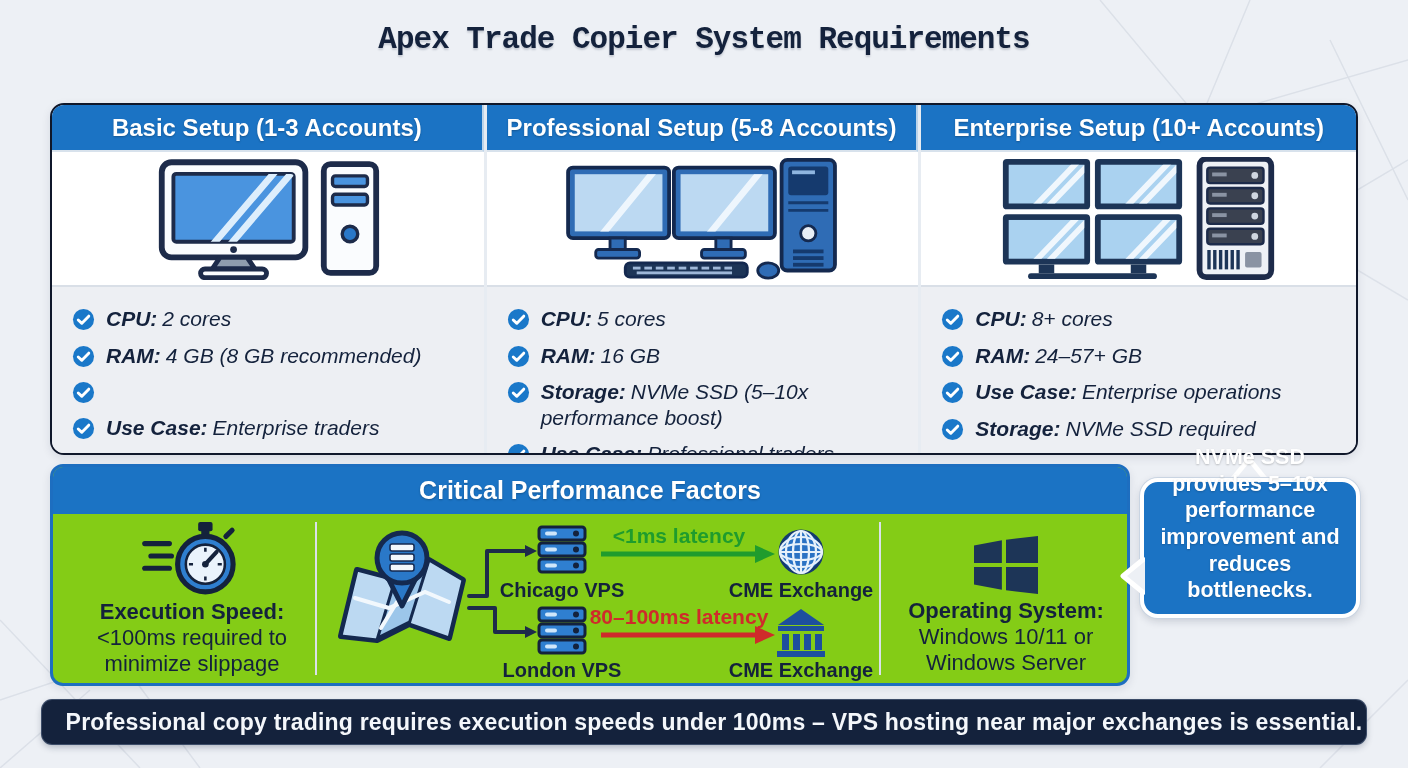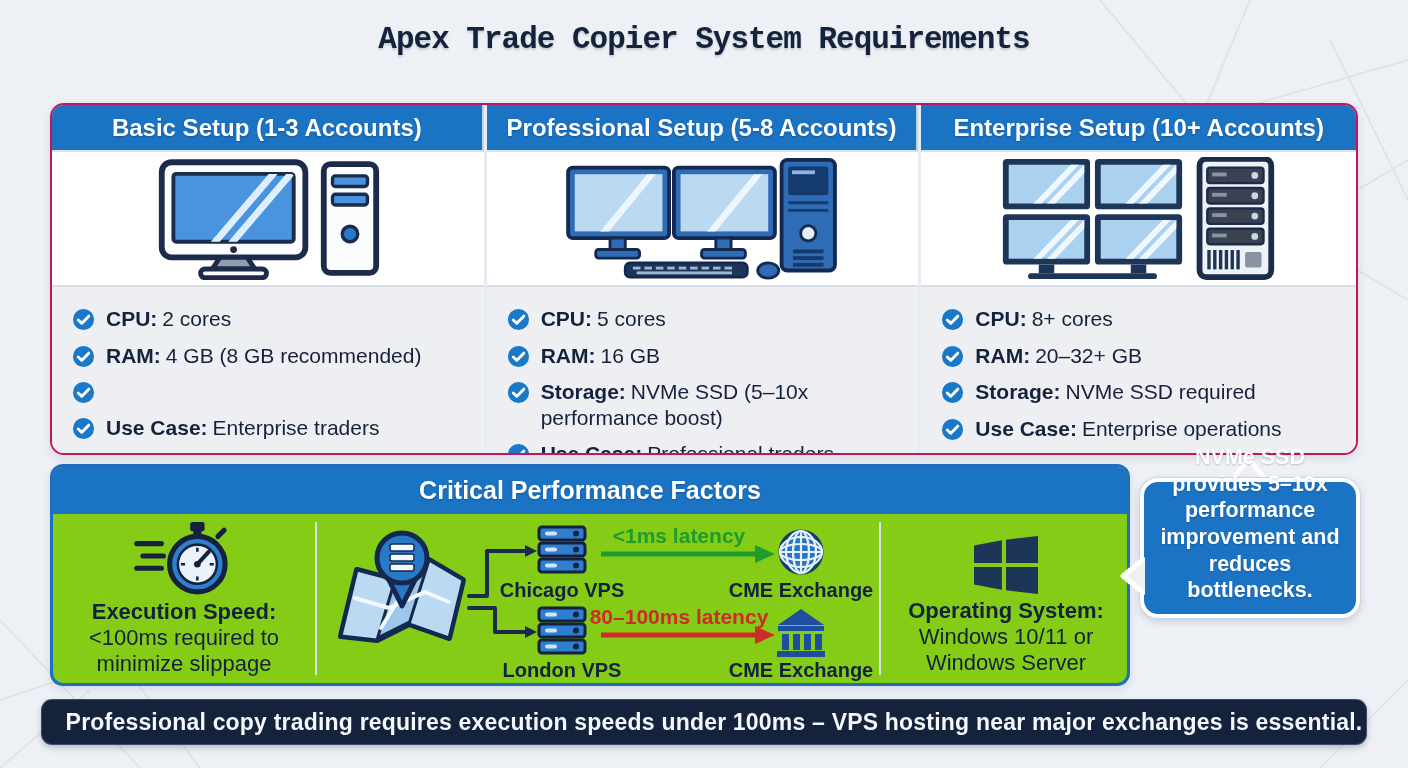--- a/index.html
+++ b/index.html
@@ -16,40 +16,41 @@
     text-align: center; font-size: 31px; font-weight: bold;
     color: #14223c; letter-spacing: -1px;
     text-shadow: 0 2px 2px rgba(20,34,60,0.18);
     font-family: Liberation Mono, monospace;
   }
 
   
   .setup-table {
     position: absolute; left: 50px; top: 103px; width: 1308px; height: 352px;
     display: grid; grid-template-columns: 1fr 1fr 1fr;
-    background: #ffffff; border: 2px solid #be185d; border-radius: 14px;
+    background: #ffffff; border: 2px solid #0f172a; border-radius: 14px;
     box-shadow: 0 3px 10px rgba(20,34,60,0.10);
     overflow: hidden;
   }
   .col { display: grid; grid-template-rows: 47px 133px 1fr; }
   .col:not(:last-child) { border-right: 3px solid #e7ecf2; }
   .col-header {
     background: #1b73c4; color: #ffffff;
     display: flex; align-items: center; justify-content: center;
     font-size: 24px; font-weight: bold;
     border-bottom: 2px solid #d8e2ec;
     text-shadow: 0 1px 2px rgba(0,0,0,0.25);
   }
   .col:not(:last-child) .col-header { border-right: 2px solid #bcd4ea; }
   .col-illo {
     background: #ffffff; display: flex; align-items: center; justify-content: center;
   }
   .col-specs {
     background: #edeff3; border-top: 2px solid #d9dfe7;
     padding: 19px 16px 0 20px;
+    font-style: italic;
   }
   .spec { display: flex; gap: 11px; margin-bottom: 11px; }
   .spec-text { font-size: 21px; line-height: 1.22; color: #14223c; }
   .spec-text b { margin-right: 5px; }
   .check-icon { flex: 0 0 23px; width: 23px; height: 23px; margin-top: 2px; }
 
   
   .perf-box {
     position: absolute; left: 50px; top: 464px; width: 1080px; height: 222px;
     background: #84cc16; border: 3px solid #1d6ec0; border-radius: 13px;
@@ -59,21 +60,21 @@
     height: 47px; background: #1b73c4; color: #fff;
     display: flex; align-items: center; justify-content: center;
     font-size: 25px; font-weight: bold; text-shadow: 0 1px 2px rgba(0,0,0,0.25);
   }
   .perf-content { position: relative; height: 169px; }
   .v-divider { position: absolute; top: 8px; bottom: 8px; width: 2px; background: #dbe1e9; }
   .v-divider.d1 { left: 262px; }
   .v-divider.d2 { left: 826px; }
 
   .perf-sec { position: absolute; top: 0; height: 169px; text-align: center; }
-  .perf-sec.exec { left: 0; width: 262px; padding-top: 7px; }
+  .perf-sec.exec { left: 8px; width: 262px; padding-top: 7px; }
   .perf-sec.os   { left: 828px; width: 250px; padding-top: 22px; }
   .sec-icon { display: block; margin: 0 auto; }
   .sec-label { font-size: 22px; font-weight: bold; margin-top: 4px; }
   .sec-text  { font-size: 22px; line-height: 1.18; margin: 0 auto; width: 215px; }
 
   .latency-svg { position: absolute; left: 264px; top: 0; }
   .latency-svg text { font-family: "Liberation Sans", sans-serif; }
 
   
   .callout {
@@ -330,35 +331,35 @@
               <circle cx="12" cy="12" r="11" fill="#1a78c9"></circle>
               <path d="M6.5,12.5 L10.3,16 L17.5,8.5" stroke="#fff" stroke-width="3" fill="none" stroke-linecap="round" stroke-linejoin="round"></path>
             </svg>
           <div class="spec-text"><b>CPU:</b><span>8+ cores</span></div>
         </div>
         <div class="spec">
           <svg class="check-icon" viewBox="0 0 24 24">
               <circle cx="12" cy="12" r="11" fill="#1a78c9"></circle>
               <path d="M6.5,12.5 L10.3,16 L17.5,8.5" stroke="#fff" stroke-width="3" fill="none" stroke-linecap="round" stroke-linejoin="round"></path>
             </svg>
-          <div class="spec-text"><b>RAM:</b><span>20–32+ GB</span></div>
+          <div class="spec-text"><b>RAM:</b><span>24–57+ GB</span></div>
+        </div>
+        <div class="spec">
+          <svg class="check-icon" viewBox="0 0 24 24">
+              <circle cx="12" cy="12" r="11" fill="#1a78c9"></circle>
+              <path d="M6.5,12.5 L10.3,16 L17.5,8.5" stroke="#fff" stroke-width="3" fill="none" stroke-linecap="round" stroke-linejoin="round"></path>
+            </svg>
+          <div class="spec-text"><b>Use Case:</b><span>Enterprise operations</span></div>
         </div>
         <div class="spec">
           <svg class="check-icon" viewBox="0 0 24 24">
               <circle cx="12" cy="12" r="11" fill="#1a78c9"></circle>
               <path d="M6.5,12.5 L10.3,16 L17.5,8.5" stroke="#fff" stroke-width="3" fill="none" stroke-linecap="round" stroke-linejoin="round"></path>
             </svg>
           <div class="spec-text"><b>Storage:</b><span>NVMe SSD required</span></div>
-        </div>
-        <div class="spec">
-          <svg class="check-icon" viewBox="0 0 24 24">
-              <circle cx="12" cy="12" r="11" fill="#1a78c9"></circle>
-              <path d="M6.5,12.5 L10.3,16 L17.5,8.5" stroke="#fff" stroke-width="3" fill="none" stroke-linecap="round" stroke-linejoin="round"></path>
-            </svg>
-          <div class="spec-text"><b>Use Case:</b><span>Enterprise operations</span></div>
         </div>
       </div>
     </div>
   </section>
 
   <section class="perf-box">
     <div class="perf-header">Critical Performance Factors</div>
     <div class="perf-content">
 
       <div class="perf-sec exec">

